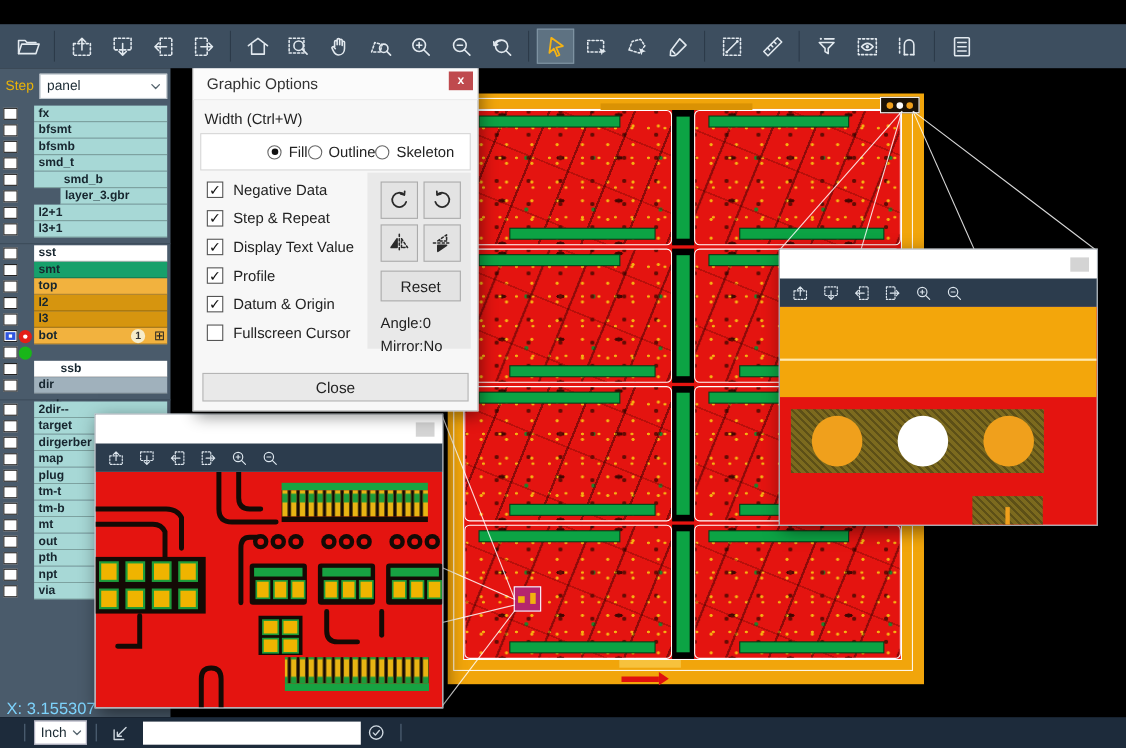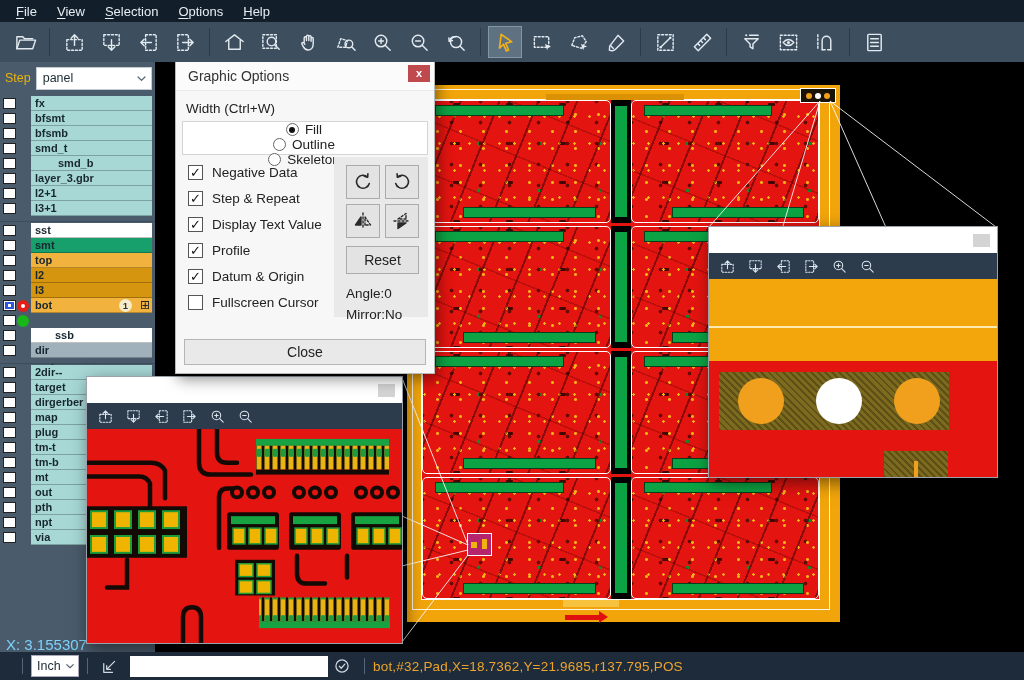--- a/index.html
+++ b/index.html
@@ -107,21 +107,21 @@
   .m2-svg { display:block; width:100%; height:calc(100% - 52px); }
 
   
   .dialog { position:absolute; left:175px; top:60px; width:260px; height:314px; background:var(--dialog-bg,#f7f7f7);
     border:1px solid #b9b9b9; box-shadow:3px 5px 14px rgba(0,0,0,.45); z-index:5; font-size:13.5px; color:#222; }
   .dlg-title { height:30px; padding:7px 0 0 12px; font-size:14px; color:#333; background:#fbfbfb; border-bottom:1px solid #ececec; }
   .dlg-close { position:absolute; top:4px; right:4px; width:22px; height:17px; background:var(--close-red,#bf4a4e);
     color:#fff; font-size:11px; font-weight:700; text-align:center; line-height:16px; cursor:pointer; }
   .dlg-width-label { margin:10px 0 5px 10px; }
   .radio-box { margin:0 6px; border:1px solid #d5d5d5; background:#fff; height:34px; display:flex;
-    align-items:center; justify-content:flex-start; padding:0 14px 0 12px;flex-direction:column; }
+    align-items:center; justify-content:flex-end; padding:0 14px 0 12px; }
   .radio-item { display:flex; align-items:center; gap:6px; cursor:pointer; }
   .radio { width:13px; height:13px; border:1px solid #666; border-radius:50%; background:#fff; position:relative; }
   .radio.on::after { content:""; position:absolute; left:2.5px; top:2.5px; width:6px; height:6px; border-radius:50%; background:#111; }
   #dlg-checks { position:absolute; left:12px; top:98px; }
   .dcb { height:26px; display:flex; align-items:center; gap:9px; cursor:pointer; }
   .box { width:15px; height:15px; border:1px solid #555; background:#fff; position:relative; flex:none; }
   .box.on::after { content:"✓"; position:absolute; left:1px; top:-1px; font-size:13px; font-weight:700; color:#111; }
   .side-panel { position:absolute; left:158px; top:96px; right:6px; height:160px; background:#e9e9e9; }
   #transform-grid { display:grid; grid-template-columns:34px 34px; gap:5px; padding:8px 0 0 12px; }
   .tbtn { width:34px; height:34px; background:#e3e3e3; border:1px solid #ababab; color:#2a2a2a;
@@ -328,27 +328,20 @@
           <path d="M4 12h16" stroke-dasharray="2 2"></path>
           <path d="M16 10H8l8-5.5z" stroke-dasharray="2 2"></path>
           <path d="M8 14h8L8 19.5z" fill="currentColor"></path>
         </g>
       </symbol>
 </defs>
 </svg>
 
 <div class="app">
 
-  <div class="menubar" id="menubar">
-      <span class="menu-item"><span class="u">F</span>ile</span>
-      <span class="menu-item"><span class="u">V</span>iew</span>
-      <span class="menu-item"><span class="u">S</span>election</span>
-      <span class="menu-item"><span class="u">O</span>ptions</span>
-      <span class="menu-item"><span class="u">H</span>elp</span>
-    </div>
   <div class="toolbar" id="toolbar">
       <div class="tgroup">
         <button class="tool">
           <svg class="icon">
             <use href="#i-open-project"></use>
           </svg>
         </button>
       </div>
       <div class="tsep"></div>
       <div class="tgroup">
@@ -508,21 +501,21 @@
             <div class="lname" style="background: rgb(167, 216, 214);"><span>smd_t</span></div>
           </div>
           <div class="lrow">
             <div class="lcheck"></div>
             <div class="lgutter"></div>
             <div class="lname" style="background: rgb(167, 216, 214); padding-left: 27px;"><span>smd_b</span></div>
           </div>
           <div class="lrow">
             <div class="lcheck"></div>
             <div class="lgutter"></div>
-            <div class="lname" style="background: rgb(167, 216, 214);"><span>layer_3.gbr</span></div>
+            <div class="lname" style="background: rgb(167, 216, 214); margin-left: 24px;"><span>layer_3.gbr</span></div>
           </div>
           <div class="lrow">
             <div class="lcheck"></div>
             <div class="lgutter"></div>
             <div class="lname" style="background: rgb(167, 216, 214);"><span>l2+1</span></div>
           </div>
           <div class="lrow">
             <div class="lcheck"></div>
             <div class="lgutter"></div>
             <div class="lname" style="background: rgb(167, 216, 214);"><span>l3+1</span></div>
@@ -978,16 +971,15 @@
     </div>
     <div class="ssep"></div>
     <svg class="sicon">
         <use href="#i-datum"></use>
       </svg>
     <input class="cmd-input" value="" style="">
     <svg class="sicon">
         <use href="#i-sync"></use>
       </svg>
     <div class="ssep"></div>
-    <div class="status-text">bot,#32,Pad,X=18.7362,Y=21.9685,r137.795,POS</div>
   </div>
 
 </div>
 
 </body></html>

